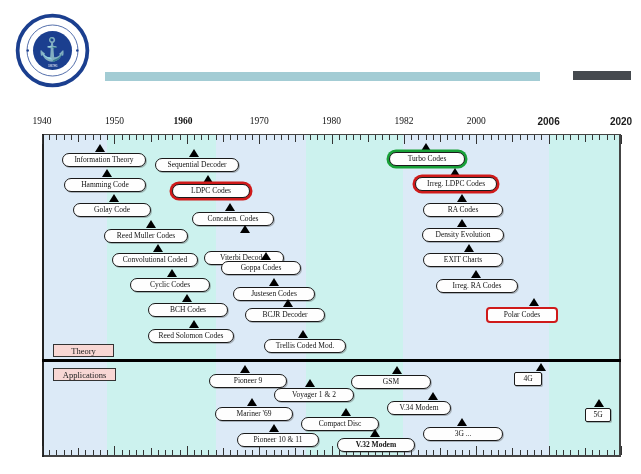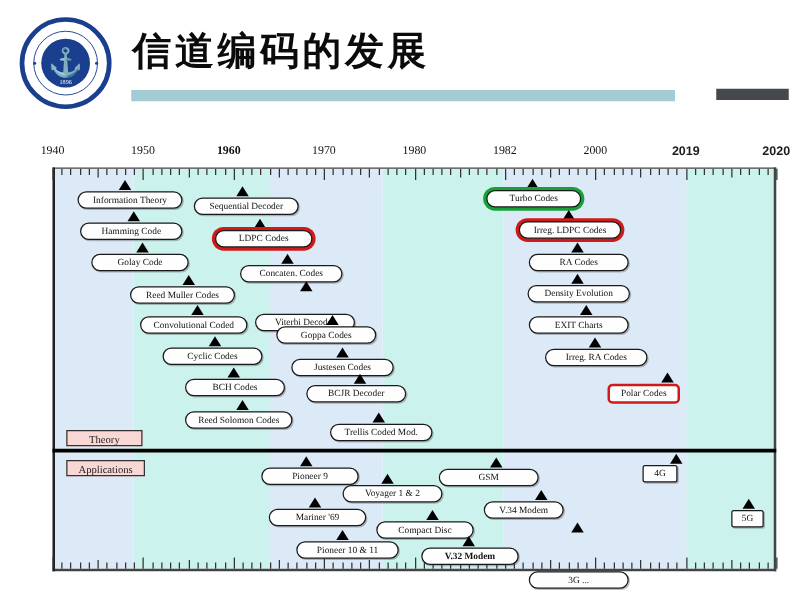--- a/index.html
+++ b/index.html
@@ -49,21 +49,20 @@
   <svg class="logo" viewBox="0 0 100 100">
     <circle cx="50" cy="50" r="46.5" fill="#ffffff" stroke="#1b3f8f" stroke-width="5"></circle>
     <circle cx="50" cy="50" r="34" fill="none" stroke="#1b3f8f" stroke-width="1"></circle>
     <circle cx="50" cy="50" r="26" fill="#1b3f8f"></circle>
     <text x="50" y="59" text-anchor="middle" font-size="30" fill="#ffffff">⚓</text>
     <text x="50" y="72" text-anchor="middle" font-size="6.5" fill="#ffffff">1896</text>
     <circle cx="17" cy="50" r="1.6" fill="#1b3f8f"></circle>
     <circle cx="83" cy="50" r="1.6" fill="#1b3f8f"></circle>
   </svg>
 
-  <h1 class="title">信道编码的发展</h1>
   <div class="accent-bar" style="background: rgb(163, 204, 212);"></div>
   <div class="dark-bar" style="background: rgb(69, 73, 78);"></div>
 
   <div id="chart">
       <div class="band" style="left: 549px; width: 72px; background: rgb(204, 242, 238);"></div>
       <div class="band" style="left: 403px; width: 146px; background: rgb(220, 234, 247);"></div>
       <div class="band" style="left: 306px; width: 97px; background: rgb(204, 242, 238);"></div>
       <div class="band" style="left: 216px; width: 90px; background: rgb(220, 234, 247);"></div>
       <div class="band" style="left: 107px; width: 109px; background: rgb(204, 242, 238);"></div>
       <div class="band" style="left: 42px; width: 65px; background: rgb(220, 234, 247);"></div>
@@ -243,21 +242,21 @@
       <div class="tick" style="left: 614px; top: 450px; height: 5px;"></div>
       <div class="tick" style="left: 621px; top: 135px; height: 9px;"></div>
       <div class="tick" style="left: 621px; top: 446px; height: 9px;"></div>
       <div class="year-label" style="left: 20px;">1940</div>
       <div class="year-label" style="left: 92.375px;">1950</div>
       <div class="year-label" style="left: 161px; font-weight: bold;">1960</div>
       <div class="year-label" style="left: 237.125px;">1970</div>
       <div class="year-label" style="left: 309.5px;">1980</div>
       <div class="year-label" style="left: 381.875px;">1982</div>
       <div class="year-label" style="left: 454.25px;">2000</div>
-      <div class="year-label bold" style="left: 526.625px;">2019</div>
+      <div class="year-label bold" style="left: 526.625px;">2006</div>
       <div class="year-label bold" style="left: 599px;">2020</div>
       <div class="tri" style="left: 94.9px; top: 144px;"></div>
       <div class="tbox round" style="left: 62px; top: 153px; width: 84px;">
         <span>Information Theory</span>
       </div>
       <div class="tri" style="left: 188.988px; top: 149px;"></div>
       <div class="tbox round" style="left: 155px; top: 158px; width: 84px;">
         <span>Sequential Decoder</span>
       </div>
       <div class="tri" style="left: 102.138px; top: 169px;"></div>
@@ -334,21 +333,21 @@
       </div>
       <div class="tri" style="left: 464.012px; top: 244px;"></div>
       <div class="tbox round" style="left: 423px; top: 253px; width: 80px;">
         <span>EXIT Charts</span>
       </div>
       <div class="tri" style="left: 471.25px; top: 270px;"></div>
       <div class="tbox round" style="left: 436px; top: 279px; width: 82px;">
         <span>Irreg. RA Codes</span>
       </div>
       <div class="tri" style="left: 529.15px; top: 298px;"></div>
-      <div class="tbox rect-red" style="left: 486px; top: 307px; width: 58px;">
+      <div class="tbox rect-red" style="left: 486px; top: 307px; width: 72px;">
         <span>Polar Codes</span>
       </div>
       <div class="tri" style="left: 239.65px; top: 365px;"></div>
       <div class="tbox round" style="left: 209px; top: 374px; width: 78px;">
         <span>Pioneer 9</span>
       </div>
       <div class="tri" style="left: 391.637px; top: 366px;"></div>
       <div class="tbox round" style="left: 351px; top: 375px; width: 80px;">
         <span>GSM</span>
       </div>
@@ -370,21 +369,21 @@
       </div>
       <div class="tri" style="left: 268.6px; top: 424px;"></div>
       <div class="tbox round" style="left: 237px; top: 433px; width: 82px;">
         <span>Pioneer 10 &amp; 11</span>
       </div>
       <div class="tri" style="left: 369.925px; top: 429px;"></div>
       <div class="tbox round" style="left: 337px; top: 438px; width: 78px; font-weight: bold;">
         <span>V.32 Modem</span>
       </div>
       <div class="tri" style="left: 456.775px; top: 418px;"></div>
-      <div class="tbox round" style="left: 423px; top: 427px; width: 80px; margin-top: 30px;">
+      <div class="tbox round" style="left: 423px; top: 427px; width: 80px;">
         <span>3G ...</span>
       </div>
       <div class="tri" style="left: 536.388px; top: 363px;"></div>
       <div class="tbox rect" style="left: 514px; top: 372px; width: 28px;">
         <span>4G</span>
       </div>
       <div class="tri" style="left: 594.288px; top: 399px;"></div>
       <div class="tbox rect" style="left: 585px; top: 408px; width: 26px;">
         <span>5G</span>
       </div>

